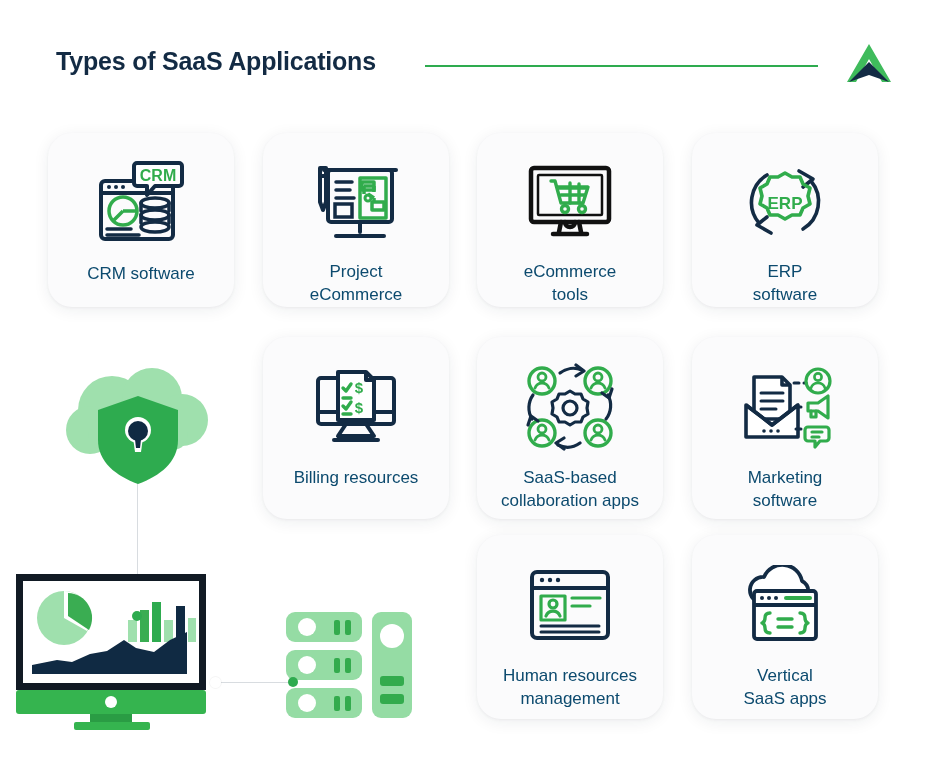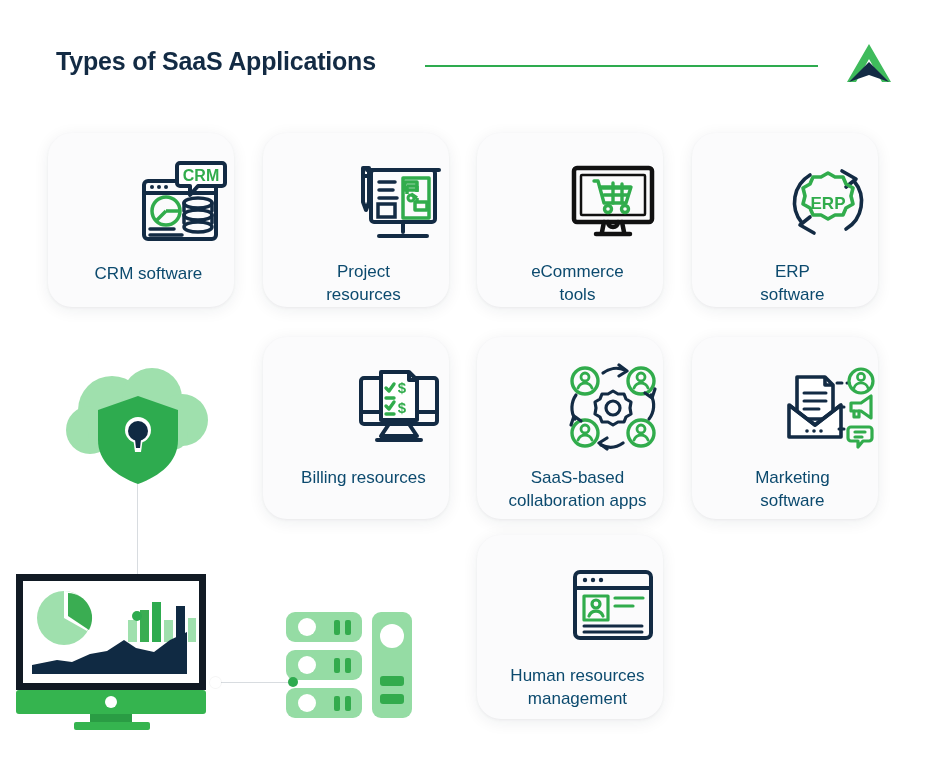--- a/index.html
+++ b/index.html
@@ -24,21 +24,21 @@
   }
   .logo { position: absolute; left: 838px; top: 42px; width: 46px; height: 42px; }
 
   
   .card {
     position: absolute;
     background: #fbfbfc;
     border-radius: 24px;
     box-shadow: 0 3px 16px rgba(30,40,60,0.075), 0 1px 3px rgba(30,40,60,0.05);
     display: flex; flex-direction: column;
-    align-items: flex-end; justify-content: flex-start;
+    align-items: center; justify-content: flex-start;
   }
   .card-icon {
     width: 100px; height: 92px;
     margin-top: 24px;
     display: flex; align-items: center; justify-content: center;
   }
   .card-label {
     margin-top: 14px;
     width: 92%;
     text-align: center;
@@ -223,21 +223,21 @@
           <path d="M58 36 L64 40 M64 44 L64 40"></path>
         </g>
         <circle cx="58" cy="40" r="3" fill="none" stroke="#31ac4c" stroke-width="3"></circle>
         <g fill="none" stroke="#132b44" stroke-width="4" stroke-linecap="round" stroke-linejoin="round">
           <path d="M10 10 L16 10 L16 44 L13 52 L10 44 Z"></path>
           <path d="M10 18 H16"></path>
         </g>
       </svg>
     </div>
     <div class="card-label">Project
-resources</div>
+eCommerce</div>
   </div>
 
   <div class="card c-r1 col3">
     <div class="card-icon">
       <svg width="90" height="80" viewBox="0 0 90 80">
         <g fill="none" stroke="#111111" stroke-width="4.5" stroke-linejoin="round">
           <rect x="6" y="6" width="78" height="54" rx="3"></rect>
           <rect x="13" y="13" width="64" height="40" rx="1" stroke-width="2.5"></rect>
         </g>
         <g fill="none" stroke="#111111" stroke-width="4.5" stroke-linecap="round" stroke-linejoin="round">
@@ -396,14 +396,38 @@
         </g>
         <g fill="none" stroke="#132b44" stroke-width="3" stroke-linecap="round">
           <path d="M15 60 H73 M15 66 H73"></path>
         </g>
       </svg>
     </div>
     <div class="card-label">Human resources
 management</div>
   </div>
 
+  <div class="card c-r3 col4">
+    <div class="card-icon">
+      <svg width="90" height="80" viewBox="0 0 90 80">
+        <path d="M22 38 a13 13 0 0 1 2 -26 a20 20 0 0 1 38 4 a12 12 0 0 1 -2 22 Z" fill="#ffffff" stroke="#132b44" stroke-width="3.8" stroke-linejoin="round"></path>
+        <g fill="#ffffff" stroke="#132b44" stroke-width="3.8" stroke-linejoin="round">
+          <rect x="14" y="26" width="62" height="48" rx="3"></rect>
+        </g>
+        <path d="M14 40 H76" fill="none" stroke="#132b44" stroke-width="3.8"></path>
+        <g fill="#132b44">
+          <circle cx="22" cy="33" r="2"></circle>
+            <circle cx="29" cy="33" r="2"></circle>
+            <circle cx="36" cy="33" r="2"></circle>
+        </g>
+        <path d="M46 33 H70" fill="none" stroke="#31ac4c" stroke-width="4" stroke-linecap="round"></path>
+        <g fill="none" stroke="#31ac4c" stroke-width="3.4" stroke-linecap="round" stroke-linejoin="round">
+          <path d="M30 48 q-5 0 -5 5 q0 4 -3 5 q3 1 3 5 q0 5 5 5"></path>
+          <path d="M60 48 q5 0 5 5 q0 4 3 5 q-3 1 -3 5 q0 5 -5 5"></path>
+          <path d="M38 54 H52 M38 62 H52"></path>
+        </g>
+      </svg>
+    </div>
+    <div class="card-label">Vertical
+SaaS apps</div>
+  </div>
 
 </div>
 
 </body></html>

